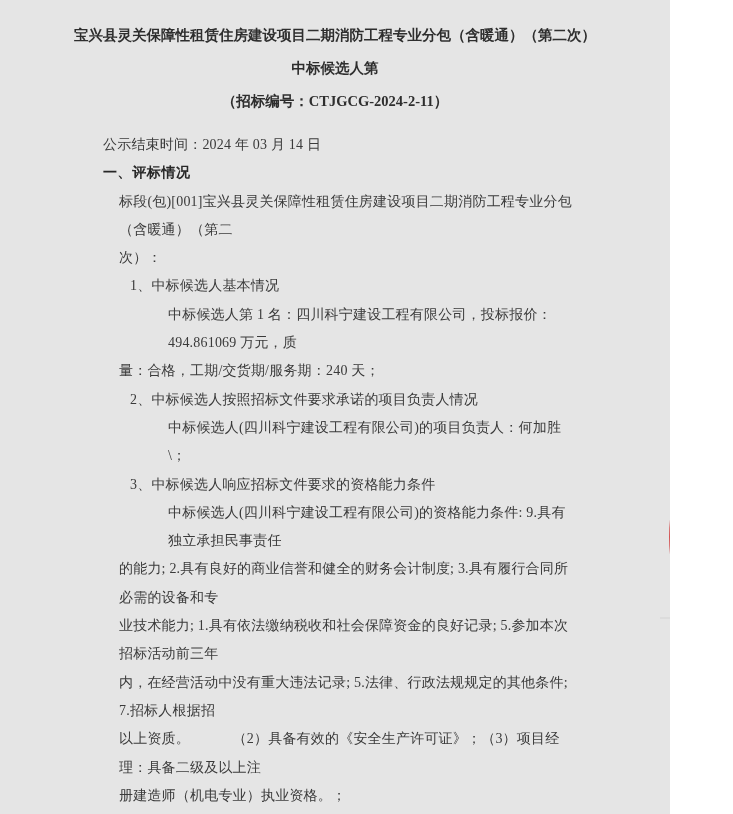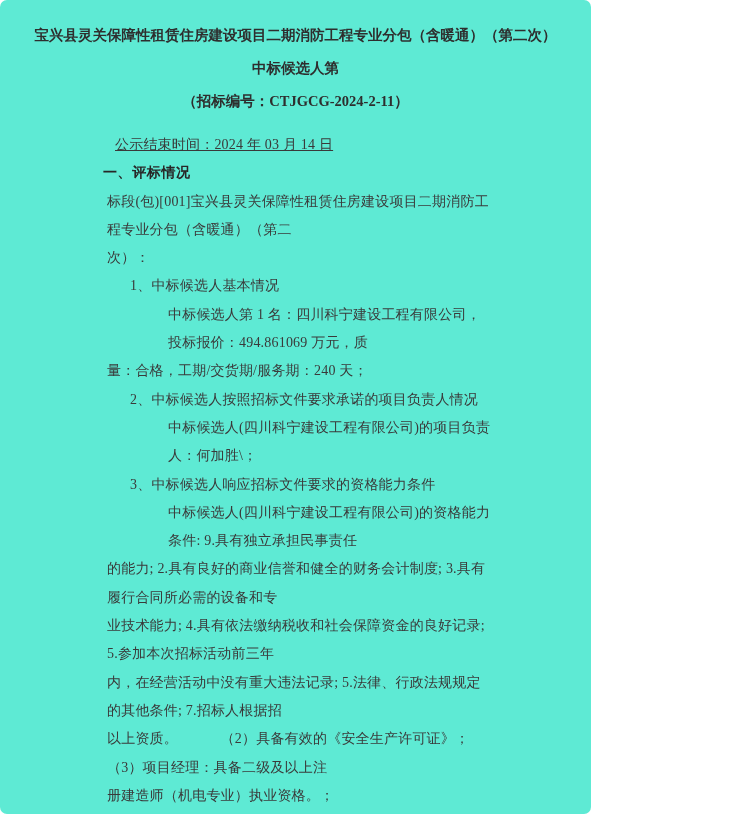--- a/index.html
+++ b/index.html
@@ -1,23 +1,22 @@
 <!DOCTYPE html>
 <html><head>
 <meta charset="utf-8">
 <style>
   html,body{margin:0;padding:0;background:#ffffff;}
   .page{
     position:relative;
-    width:591px;height:814px;
-    background:#5eead4;
+    width:670px;height:814px;
+    background:#e5e5e5;
     overflow:hidden;
     font-family:"Liberation Serif","DejaVu Serif",serif;
     color:#3a3a3a;
-    border-radius:7px;
   }
   
   .title{
     padding-top:19px;
     text-align:center;
     font-weight:bold;
     color:#2e2e2e;
   }
   .title .t-line{
     line-height:33px;
@@ -29,25 +28,25 @@
     margin-top:13px;
     padding-left:103px;
     padding-right:98px;
     font-size:14px;
   }
   .line{
     line-height:28.3px;
     white-space:pre-wrap;
     letter-spacing:0.2px;
   }
-  .line.meta{margin-left:12px;text-decoration:underline;}
+  .line.meta{}
   .line.h1{font-weight:bold;font-size:14px;color:#272727;letter-spacing:0.6px;}
   .line.item{margin-left:27px;}
   .line.sub{margin-left:65px;}
-  .line.para{margin-left:4px;}
+  .line.para{margin-left:16px;}
   
   .stamp{
     position:absolute;
     left:819px;top:537px;
     width:0;height:0;
   }
   .stamp-ring{
     position:absolute;
     left:-150px;top:-150px;
     width:288px;height:288px;
@@ -97,21 +96,21 @@
       <div class="line para">标段(包)[001]宝兴县灵关保障性租赁住房建设项目二期消防工程专业分包（含暖通）（第二</div>
       <div class="line para">次）：</div>
       <div class="line item">1、中标候选人基本情况</div>
       <div class="line sub">中标候选人第 1 名：四川科宁建设工程有限公司，投标报价：494.861069 万元，质</div>
       <div class="line para">量：合格，工期/交货期/服务期：240 天；</div>
       <div class="line item">2、中标候选人按照招标文件要求承诺的项目负责人情况</div>
       <div class="line sub">中标候选人(四川科宁建设工程有限公司)的项目负责人：何加胜\；</div>
       <div class="line item">3、中标候选人响应招标文件要求的资格能力条件</div>
       <div class="line sub">中标候选人(四川科宁建设工程有限公司)的资格能力条件: 9.具有独立承担民事责任</div>
       <div class="line para">的能力; 2.具有良好的商业信誉和健全的财务会计制度; 3.具有履行合同所必需的设备和专</div>
-      <div class="line para">业技术能力; 4.具有依法缴纳税收和社会保障资金的良好记录; 5.参加本次招标活动前三年</div>
+      <div class="line para">业技术能力; 1.具有依法缴纳税收和社会保障资金的良好记录; 5.参加本次招标活动前三年</div>
       <div class="line para">内，在经营活动中没有重大违法记录; 5.法律、行政法规规定的其他条件; 7.招标人根据招</div>
       <div class="line para">以上资质。　　　（2）具备有效的《安全生产许可证》；（3）项目经理：具备二级及以上注</div>
       <div class="line para">册建造师（机电专业）执业资格。；</div>
     </div>
 
   <div class="stamp">
     <div class="stamp-ring"></div>
     <div class="stamp-star-tip"></div>
 
   <span class="stamp-char" style="transform: rotate(236deg) translateY(-128px); opacity: 0.45;">雅</span>

